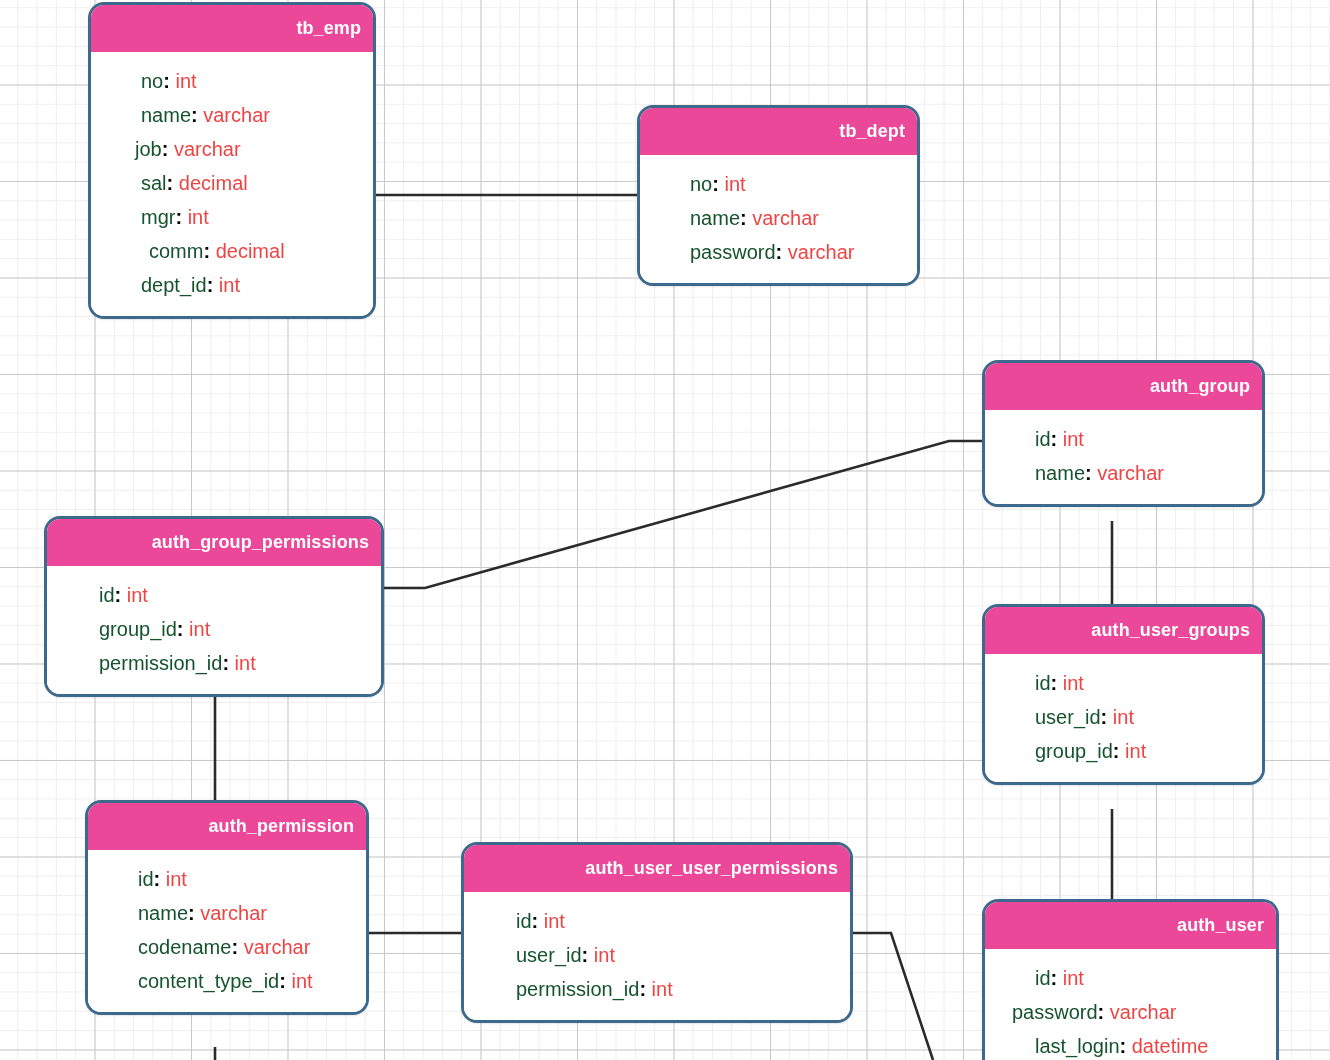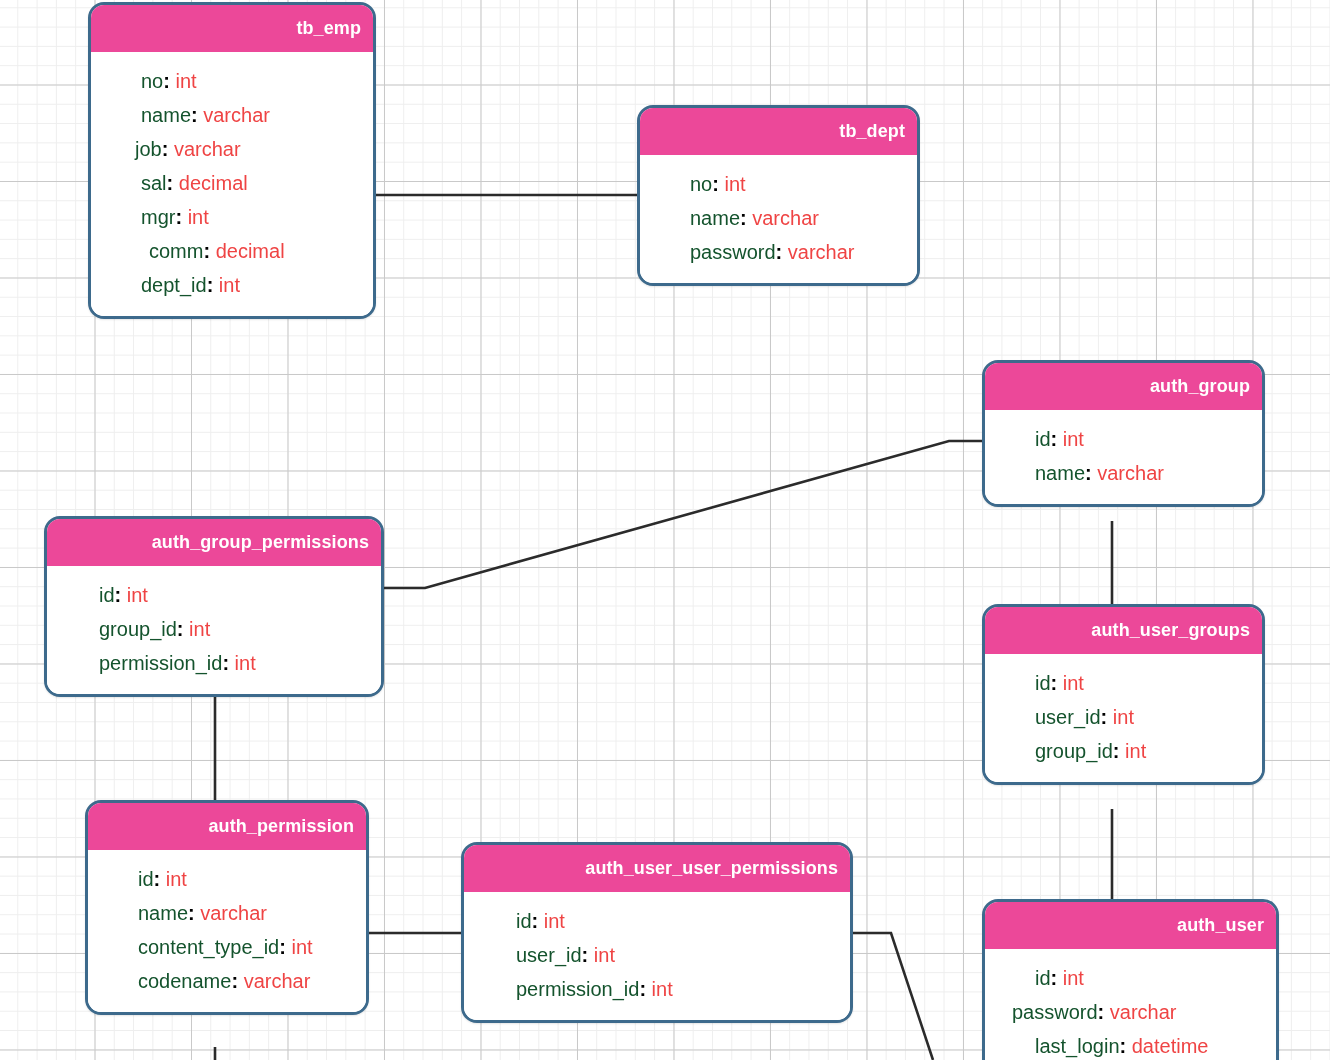--- a/index.html
+++ b/index.html
@@ -141,22 +141,22 @@
           <div class="field" style="padding-left: 50px;"><span class="field-name">id</span><span class="field-colon">: </span><span class="field-type">int</span></div>
           <div class="field" style="padding-left: 50px;"><span class="field-name">user_id</span><span class="field-colon">: </span><span class="field-type">int</span></div>
           <div class="field" style="padding-left: 50px;"><span class="field-name">group_id</span><span class="field-colon">: </span><span class="field-type">int</span></div>
         </div>
       </div>
       <div class="entity" style="left: 85px; top: 800px; width: 284px;">
         <div class="entity-header">auth_permission</div>
         <div class="entity-body">
           <div class="field" style="padding-left: 50px;"><span class="field-name">id</span><span class="field-colon">: </span><span class="field-type">int</span></div>
           <div class="field" style="padding-left: 50px;"><span class="field-name">name</span><span class="field-colon">: </span><span class="field-type">varchar</span></div>
+          <div class="field" style="padding-left: 50px;"><span class="field-name">codename</span><span class="field-colon">: </span><span class="field-type">varchar</span></div>
           <div class="field" style="padding-left: 50px;"><span class="field-name">content_type_id</span><span class="field-colon">: </span><span class="field-type">int</span></div>
-          <div class="field" style="padding-left: 50px;"><span class="field-name">codename</span><span class="field-colon">: </span><span class="field-type">varchar</span></div>
         </div>
       </div>
       <div class="entity" style="left: 461px; top: 842px; width: 392px;">
         <div class="entity-header">auth_user_user_permissions</div>
         <div class="entity-body">
           <div class="field" style="padding-left: 52px;"><span class="field-name">id</span><span class="field-colon">: </span><span class="field-type">int</span></div>
           <div class="field" style="padding-left: 52px;"><span class="field-name">user_id</span><span class="field-colon">: </span><span class="field-type">int</span></div>
           <div class="field" style="padding-left: 52px;"><span class="field-name">permission_id</span><span class="field-colon">: </span><span class="field-type">int</span></div>
         </div>
       </div>

